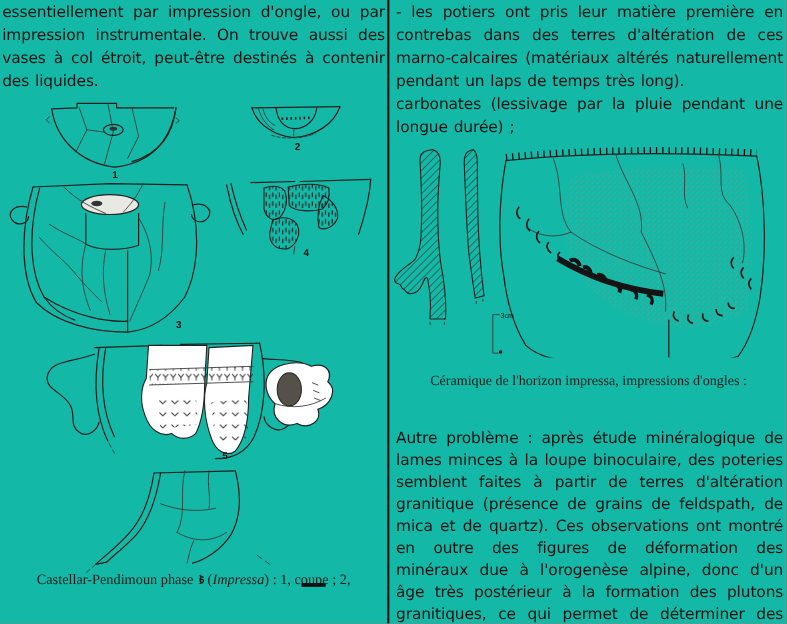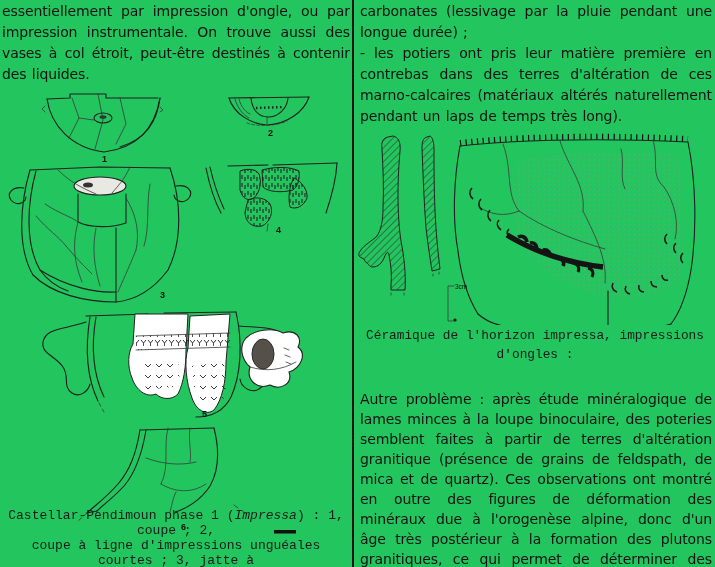--- a/index.html
+++ b/index.html
@@ -1,29 +1,29 @@
 <!DOCTYPE html>
 <html><head>
 <meta charset="utf-8">
 <style>
   html,body{margin:0;padding:0;background:#888;}
   #page{
-    position:relative;width:715px;height:567px;background:#22c55e;
+    position:relative;width:715px;height:567px;background:#14b8a6;
     overflow:hidden;color:#131313;
     font-family:"DejaVu Sans",sans-serif;
   }
   .abs{position:absolute;}
   .bodytext{
     font-size:14px;line-height:21px;text-align:justify;
     letter-spacing:-0.1px;word-spacing:1px;color:#131313;
   }
   .bodytext p{margin:0;padding:0;}
   #right-para3{line-height:20px;text-align:justify;text-align-last:justify;}
   .caption{
-    font-family:Liberation Mono, monospace;color:#1c1c1c;text-align:center;
+    font-family:Liberation Serif, serif;color:#1c1c1c;text-align:center;margin-top:11px;
   }
   #left-caption{font-size:13px;line-height:15px;left:2px;top:508px;width:348px;}
   #right-caption{font-size:12.8px;line-height:19px;left:358px;top:326px;width:354px;}
   #divider{left:352px;top:0;width:2px;height:567px;background:#151515;}
   svg{display:block;}
   svg path, svg ellipse, svg line, svg rect{vector-effect:non-scaling-stroke;}
   .ink{stroke:#1f1f1f;fill:none;stroke-width:1.1;stroke-linecap:round;stroke-linejoin:round;}
   .thin{stroke:#3a3a3a;stroke-width:0.8;}
   .figlabel{font-family:"Liberation Sans",sans-serif;font-size:9px;font-weight:bold;fill:#111;}
   .tiny{font-family:"Liberation Sans",sans-serif;font-size:6.5px;fill:#111;}
@@ -137,26 +137,25 @@
       <path class="ink thin" d="M234,419 L248,429" stroke-dasharray="5,4"></path>
       <path class="ink thin" d="M168,342 C163,362 170,380 161,398 M146,372 C162,378 180,380 196,376 M161,398 C178,408 194,406 206,398 M176,406 C172,414 172,420 170,426 M190,342 C188,356 192,366 190,376"></path>
       <text class="figlabel" x="181" y="444">6</text>
     </g>
 
     <rect x="274" y="444" width="22" height="3.5" fill="#111"></rect>
   </svg>
 
   <div id="left-caption" class="abs caption">
     <span>Castellar-Pendimoun phase 1 (</span><i>Impressa</i><span>) : 1, coupe ; 2,</span><br>
-    <span>coupe à ligne d'impressions unguéales courtes ; 3, jatte à</span>
   </div>
 
   <div class="abs bodytext" style="left:360px;top:1px;width:352px;">
+    <p>- les potiers ont pris leur matière première en contrebas dans des terres d'altération de ces marno-calcaires (matériaux altérés naturellement pendant un laps de temps très long).</p>
     <p>carbonates (lessivage par la pluie pendant une longue durée) ;</p>
-    <p>- les potiers ont pris leur matière première en contrebas dans des terres d'altération de ces marno-calcaires (matériaux altérés naturellement pendant un laps de temps très long).</p>
   </div>
 
   <svg class="abs" style="left:355px;top:133px;" width="360" height="192" viewBox="0 0 360 192">
     <defs>
       <pattern id="hatch" width="5" height="5" patternUnits="userSpaceOnUse" patternTransform="rotate(45)">
         <line x1="0" y1="0" x2="0" y2="5" stroke="#333" stroke-width="1.1"></line>
       </pattern>
       <pattern id="stipple" width="5" height="5" patternUnits="userSpaceOnUse">
         <circle cx="1" cy="1.2" r="0.5" fill="#8d8d82"></circle>
         <circle cx="3.4" cy="3.6" r="0.42" fill="#9a9a90"></circle>

